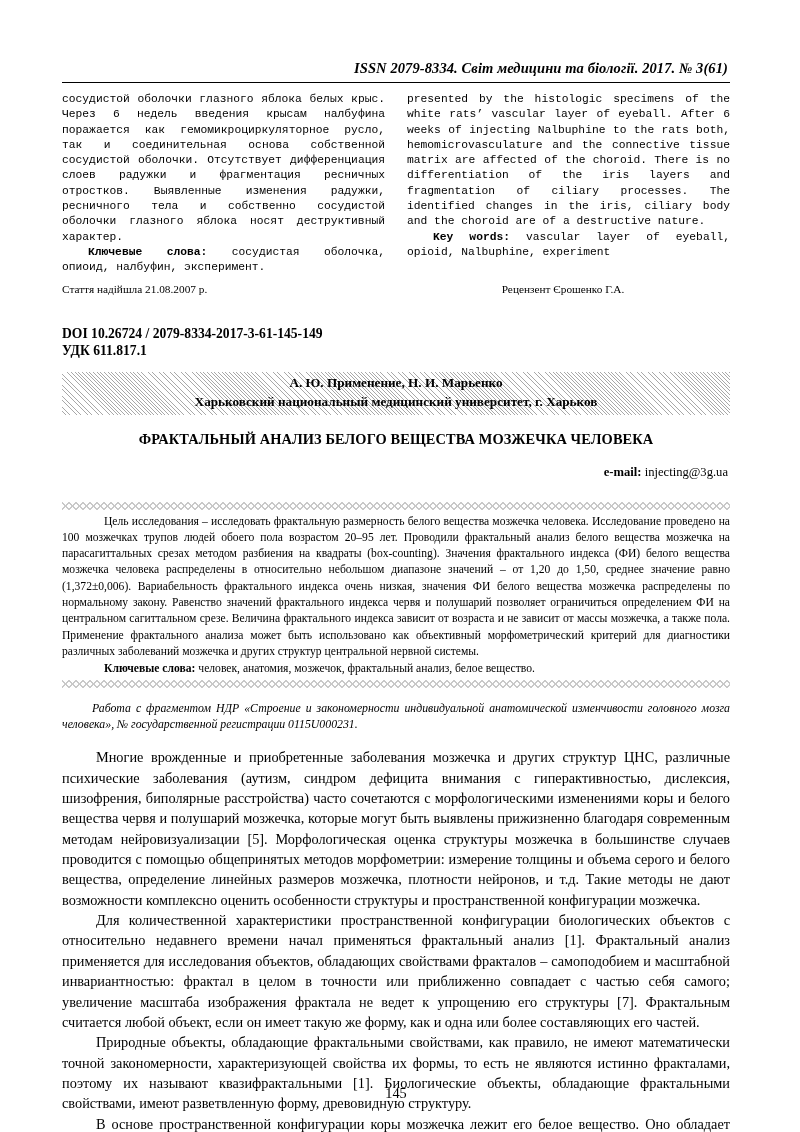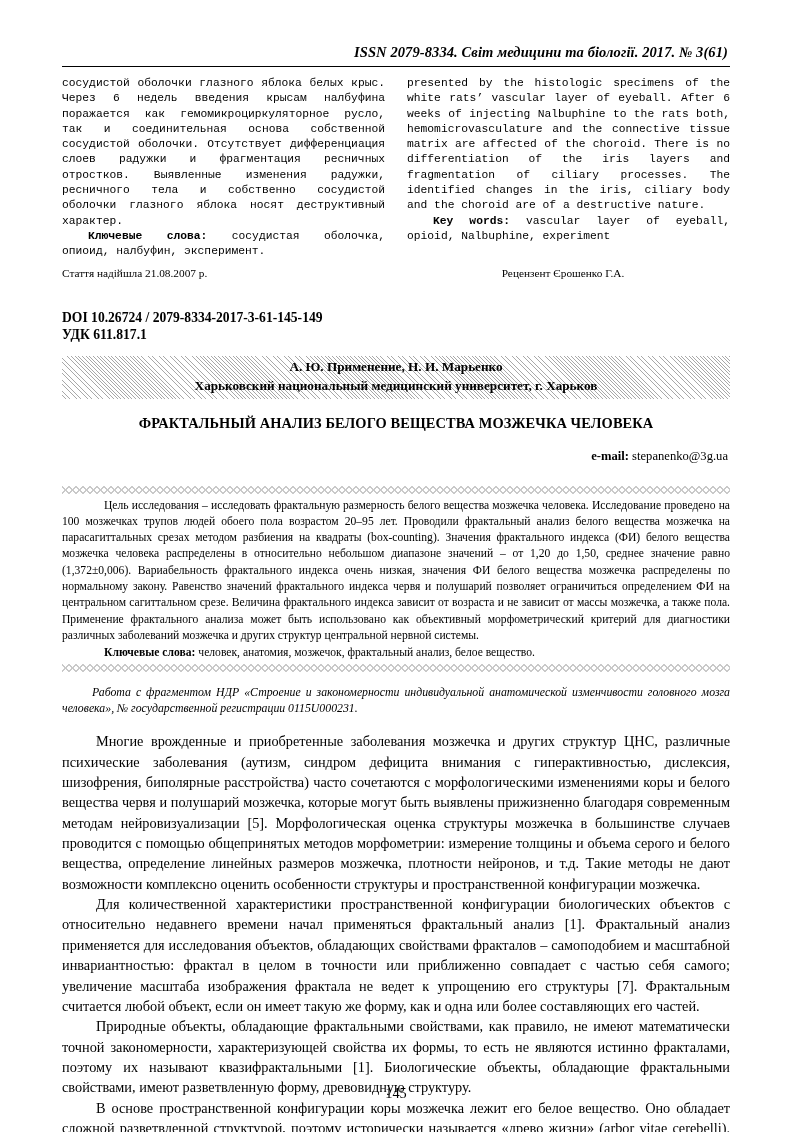--- a/index.html
+++ b/index.html
@@ -13,21 +13,21 @@
     font-family: "Liberation Serif", "DejaVu Serif", serif;
     color: #000000;
     position: relative;
     overflow: hidden;
   }
   .page {
     width: 792px;
     height: 1132px;
     position: relative;
     box-sizing: border-box;
-    padding: 0 62px;
+    padding: 16px 62px;
   }
 
   
   .running-head {
     text-align: right;
     font-style: italic;
     font-weight: bold;
     font-size: 14.5px;
     letter-spacing: 0.1px;
     padding-top: 44px;
@@ -205,21 +205,21 @@
     <div>УДК  611.817.1</div>
   </div>
 
   <div class="authors-band">
     <span class="line">А. Ю. Применение, Н. И. Марьенко</span>
     <span class="line">Харьковский национальный медицинский университет, г. Харьков</span>
   </div>
 
   <div class="article-title">ФРАКТАЛЬНЫЙ АНАЛИЗ БЕЛОГО ВЕЩЕСТВА МОЗЖЕЧКА ЧЕЛОВЕКА</div>
 
-  <div class="email-line"><span class="b">e-mail:</span><span> stepanenko@3g.ua</span></div>
+  <div class="email-line"><span class="b">e-mail:</span><span> injecting@3g.ua</span></div>
 
   <div class="zigzag"></div>
 
   <div class="abstract">
     <p class="first">Цель исследования – исследовать фрактальную размерность белого вещества мозжечка человека. Исследование проведено на 100 мозжечках трупов людей обоего пола  возрастом 20–95 лет. Проводили фрактальный анализ белого вещества мозжечка на парасагиттальных срезах методом разбиения на квадраты (box-counting). Значения фрактального индекса (ФИ) белого вещества мозжечка человека распределены в относительно небольшом  диапазоне значений – от 1,20 до 1,50, среднее значение равно (1,372±0,006). Вариабельность фрактального индекса очень низкая, значения ФИ белого вещества мозжечка распределены по нормальному закону. Равенство значений фрактального индекса червя и полушарий позволяет ограничиться определением ФИ на центральном сагиттальном срезе. Величина фрактального индекса зависит от возраста и не зависит от массы мозжечка, а также пола. Применение фрактального анализа может быть использовано как объективный морфометрический критерий для диагностики различных заболеваний мозжечка и других структур центральной нервной системы.</p>
     <p class="kw"><span class="b">Ключевые слова:</span><span> человек, анатомия, мозжечок, фрактальный анализ, белое вещество.</span></p>
   </div>
 
   <div class="zigzag tight"></div>
 

